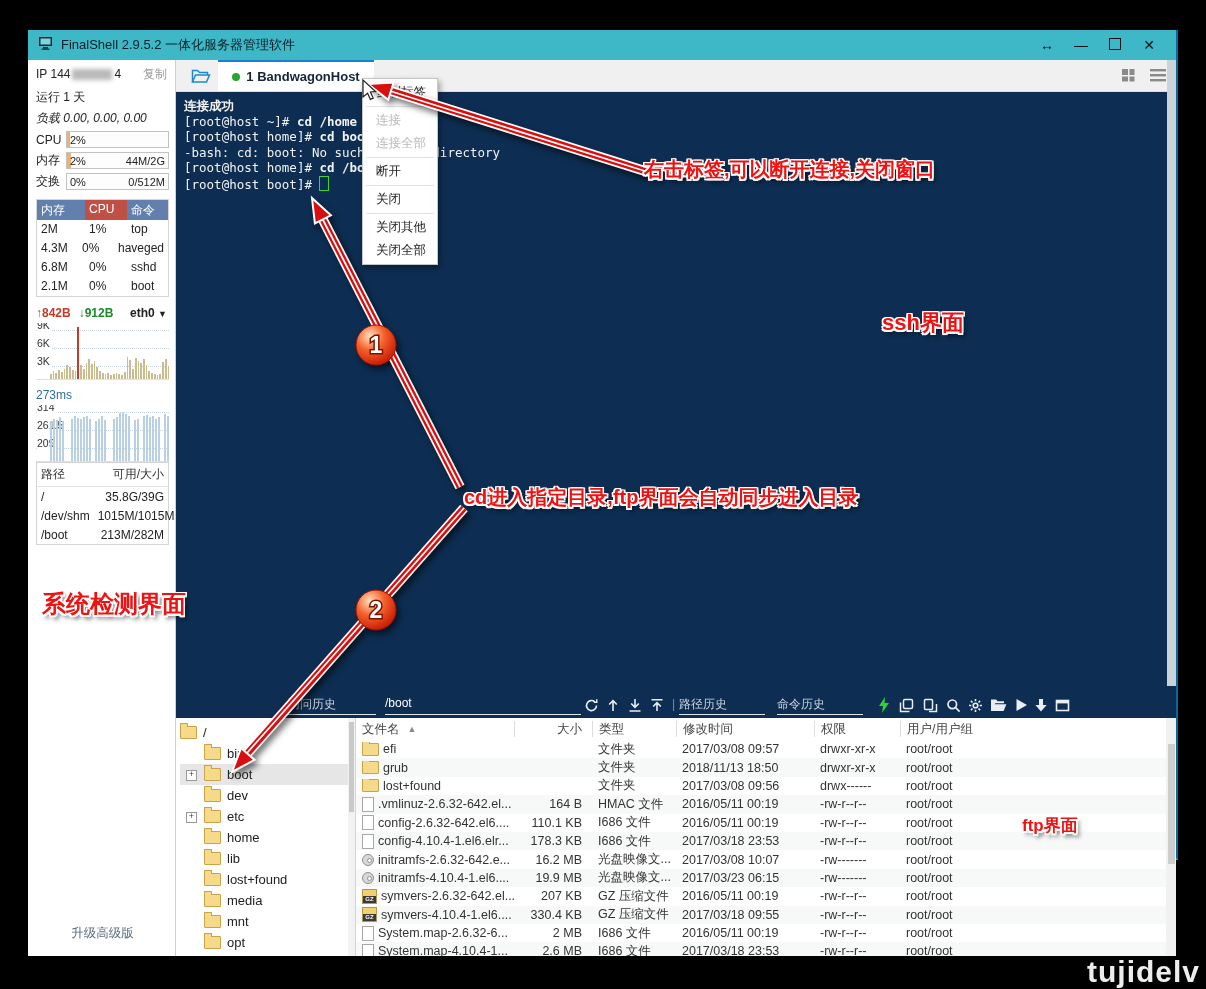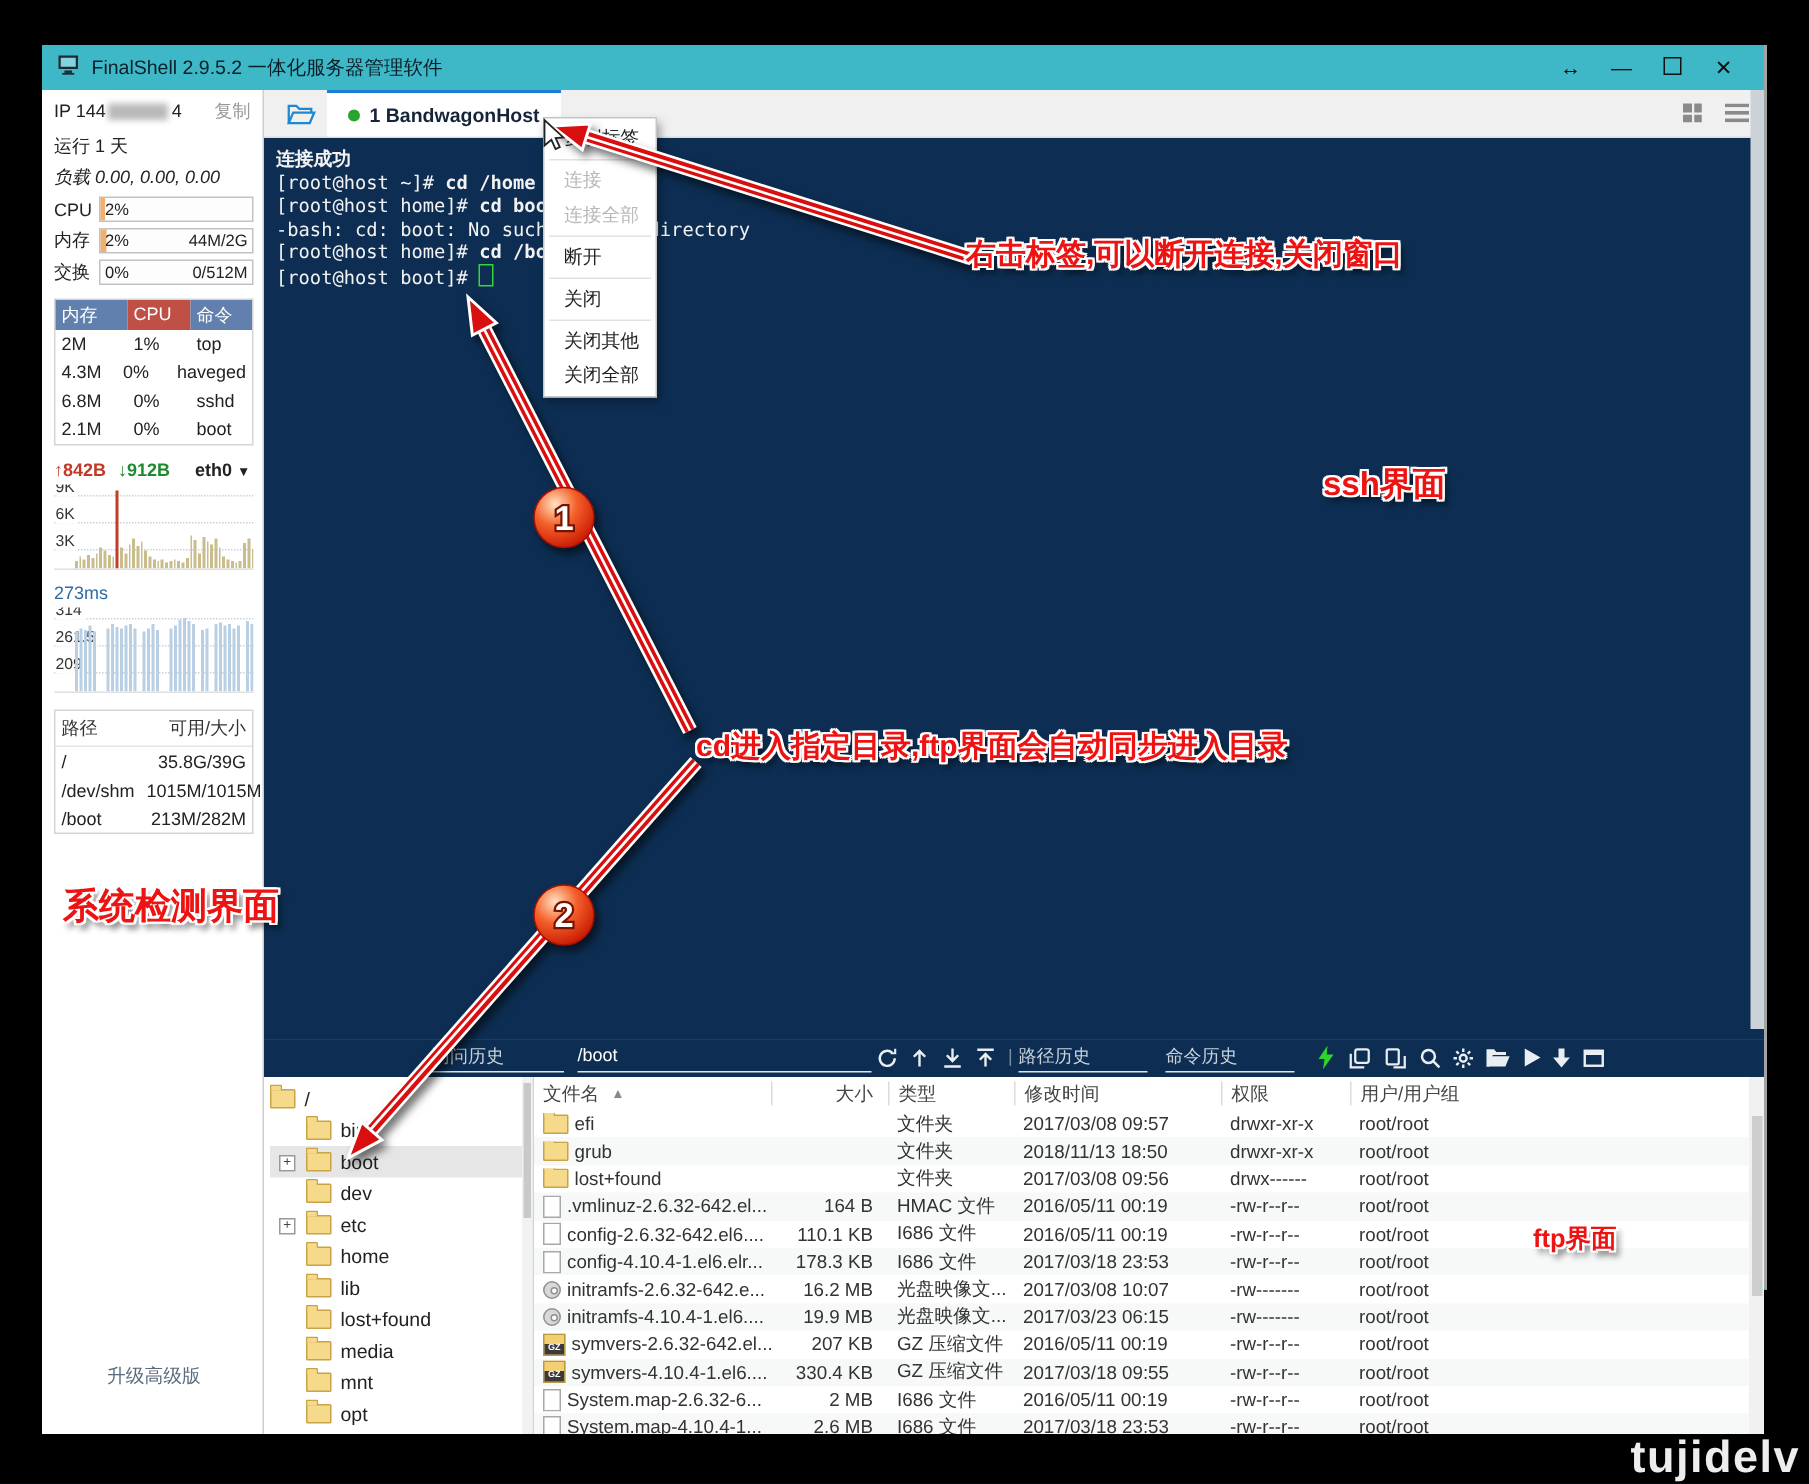--- a/index.html
+++ b/index.html
@@ -1,29 +1,29 @@
 <!DOCTYPE html>
 <html><head>
 <meta charset="utf-8">
 <style>
   html,body{margin:0;padding:0;background:#000;}
   .stage{position:relative;width:1206px;height:989px;background:#000;overflow:hidden;
          font-family:"Liberation Sans","DejaVu Sans",sans-serif;}
   
-  .window{position:absolute;left:28px;top:30px;width:1150px;height:830px;background:#a16207;
-          border-right:2px solid #a3a3a3;border-bottom:2px solid #3eb8c6;box-sizing:border-box;}
+  .window{position:absolute;left:28px;top:30px;width:1150px;height:830px;background:#14b8a6;
+          border-right:2px solid #0369a1;border-bottom:2px solid #3eb8c6;box-sizing:border-box;}
   .titlebar{height:30px;background:#3eb8c6;display:flex;align-items:center;padding:0 10px;box-sizing:border-box;color:#0e2430;}
   .titlebar .apptitle{font-size:13px;margin-left:7px;color:#0b1f2a;}
   .titlebar .sp{flex:1;}
   .tbtn{width:34px;text-align:center;font-size:14px;color:#111;cursor:default;}
   .tbtn.max i{display:inline-block;width:10px;height:10px;border:1.6px solid #111;}
   .body{display:flex;height:896px;}
   
   .sidebar{width:148px;background:#fff;border-right:1px solid #cfcfcf;box-sizing:border-box;
-           padding:6px 6px 24px 8px;font-size:12px;color:#222;display:flex;flex-direction:column;position:relative;}
+           padding:6px 6px 8px 8px;font-size:12px;color:#222;display:flex;flex-direction:column;position:relative;}
   .iprow{display:flex;align-items:center;height:16px;}
   .blur{display:inline-block;width:40px;height:11px;background:#b9b9b9;filter:blur(2px);margin:0 2px;}
   .copylink{margin-left:auto;color:#9a9a9a;margin-right:2px;}
   .uptime{margin-top:7px;}
   .load{margin-top:4px;font-style:italic;}
   .meter{display:flex;align-items:center;margin-top:4px;height:17px;}
   .meter .lbl{width:30px;}
   .meter .box{flex:1;border:1px solid #c2c2c2;background:#fdfdfd;height:15px;display:flex;align-items:center;
               padding:0 3px;position:relative;font-size:11px;}
   .meter .box .fill{position:absolute;left:0;top:0;bottom:0;background:#f0b070;}
@@ -40,21 +40,21 @@
   .dn{color:#1d8a2c;font-weight:bold;margin-left:8px;}
   .iface{margin-left:auto;color:#222;font-weight:bold;margin-right:2px;}
   .graph{position:relative;height:56px;margin-top:3px;border-bottom:1px solid #e0e0e0;overflow:hidden;}
   .gtick{position:absolute;left:0;right:0;border-top:1px dotted #c8d2dc;font-size:10.5px;color:#333;}
   .gtick span{position:absolute;left:1px;top:-12px;background:#fff;padding-right:2px;}
   .bars{position:absolute;left:14px;right:0;bottom:0;display:flex;align-items:flex-end;gap:1px;}
   .bars i{width:2px;background:#c9bd8e;display:block;}
   .bars i.spike{background:#c23d28;}
   .pingms{margin-top:8px;color:#2e6da4;font-size:12px;}
   .bars.ping i{background:#b9cfe4;}
-  .dtable{margin-top:11px;border:1px solid #d5d5d5;font-size:12px;}
+  .dtable{border:1px solid #d5d5d5;font-size:12px;}
   .dtable .hrow{display:flex;border-bottom:1px solid #e4e4e4;color:#333;}
   .dtable .hrow div{padding:3px 4px;}
   .dtable .row{display:flex;}
   .dtable .row div{padding:2.5px 4px;}
   .dc0{width:56px;}.dc1{flex:1;text-align:right;}
   .upgrade{margin-top:auto;text-align:center;color:#5a6b7d;font-size:12.5px;padding-bottom:6px;}
   
   .main{flex:1;display:flex;flex-direction:column;position:relative;min-width:0;}
   .tabbar{height:32px;background:#f0f0f0;display:flex;align-items:stretch;border-bottom:1px solid #dcdcdc;box-sizing:border-box;}
   .fbtn{width:34px;display:flex;align-items:center;justify-content:center;margin-left:8px;}

